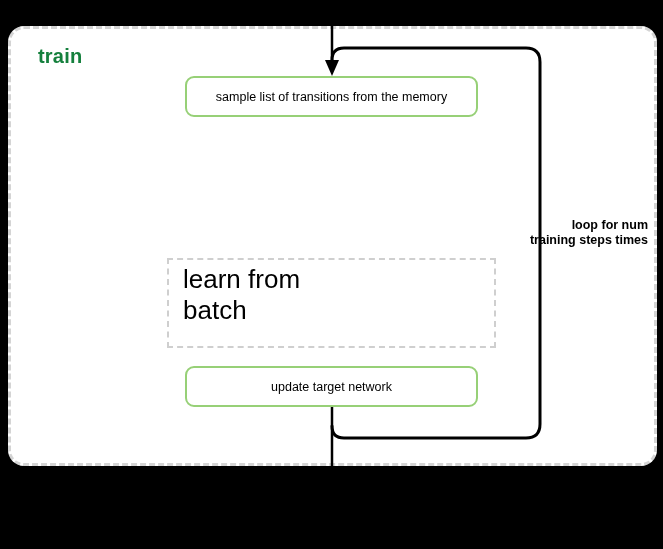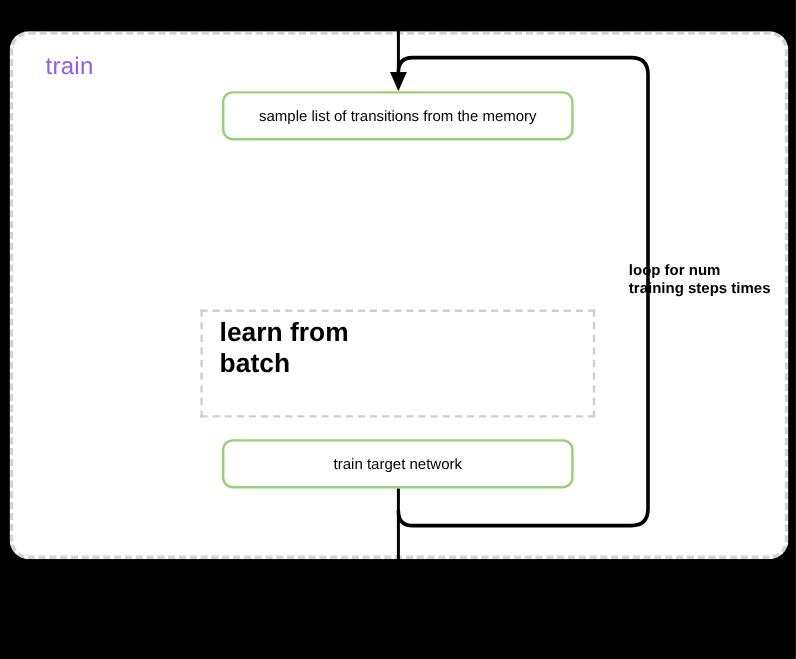--- a/index.html
+++ b/index.html
@@ -24,22 +24,22 @@
     box-sizing: border-box;
     background: #ffffff;
     border: 3px dashed #d4d4d4;
     border-radius: 16px;
   }
   .group-title {
     position: absolute;
     left: 38px;
     top: 45px;
     font-size: 20px;
-    font-weight: normal;
-    color: #8b5cf6;
+    font-weight: bold;
+    color: #15803d;
     letter-spacing: 0.2px;
   }
   .connector-layer {
     position: absolute;
     left: 0;
     top: 0;
     width: 663px;
     height: 549px;
     pointer-events: none;
   }
@@ -71,31 +71,31 @@
     width: 329px;
     height: 90px;
     box-sizing: border-box;
     background: #ffffff;
     border: 2px dashed #cfcfcf;
   }
   .subprocess-label {
     display: block;
     margin: 4px 0 0 14px;
     width: 125px;
-    font-size: 22px;
-    font-weight: bold;
+    font-size: 26px;
+    font-weight: normal;
     line-height: 1.2;
     color: #000000;
   }
   .loop-annotation {
     position: absolute;
     left: 524px;
     top: 218px;
     width: 124px;
-    text-align: left;
+    text-align: right;
     font-size: 12.5px;
     font-weight: bold;
     line-height: 1.2;
     color: #000000;
   }
 </style>
 </head>
 <body>
 
 <div class="canvas">
@@ -116,17 +116,17 @@
   </svg>
 
   <div class="step step-1">sample list of transitions from the memory</div>
 
 
 
   <div class="subprocess">
     <span class="subprocess-label">learn from batch</span>
   </div>
 
-  <div class="step step-final">train target network</div>
+  <div class="step step-final">update target network</div>
 
   <div class="loop-annotation">loop for num training steps times</div>
 
 </div>
 
 </body></html>

